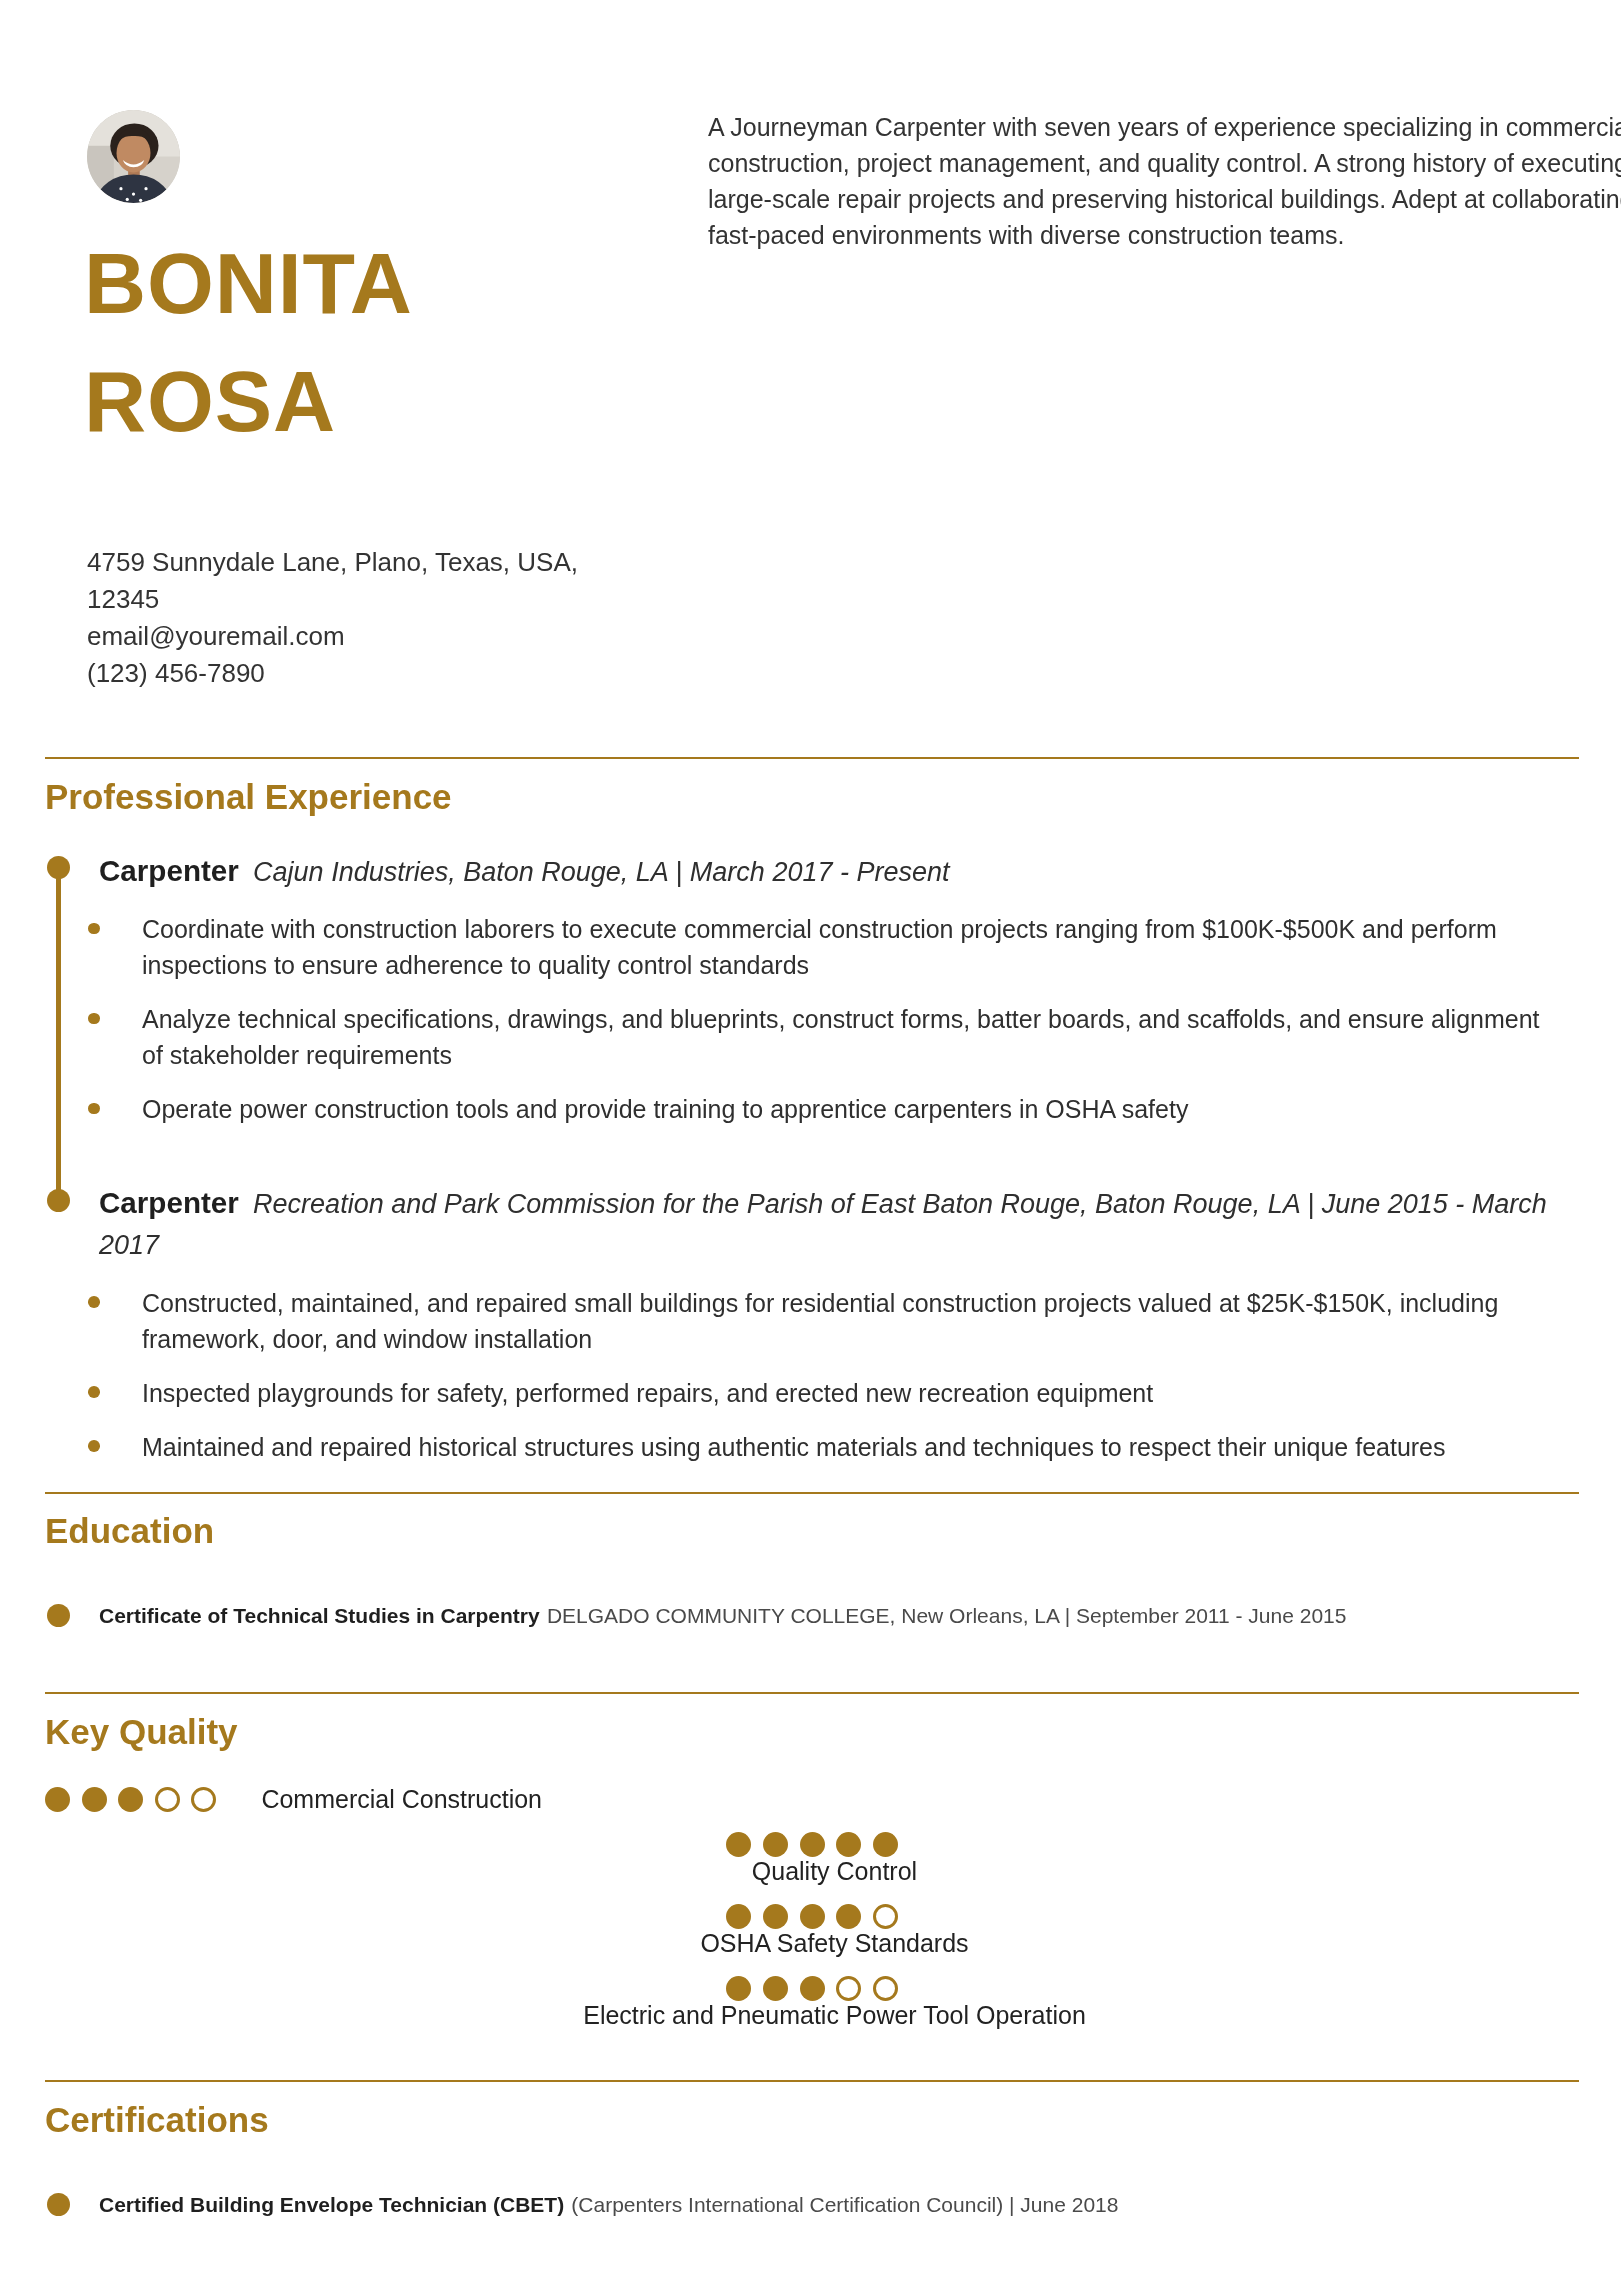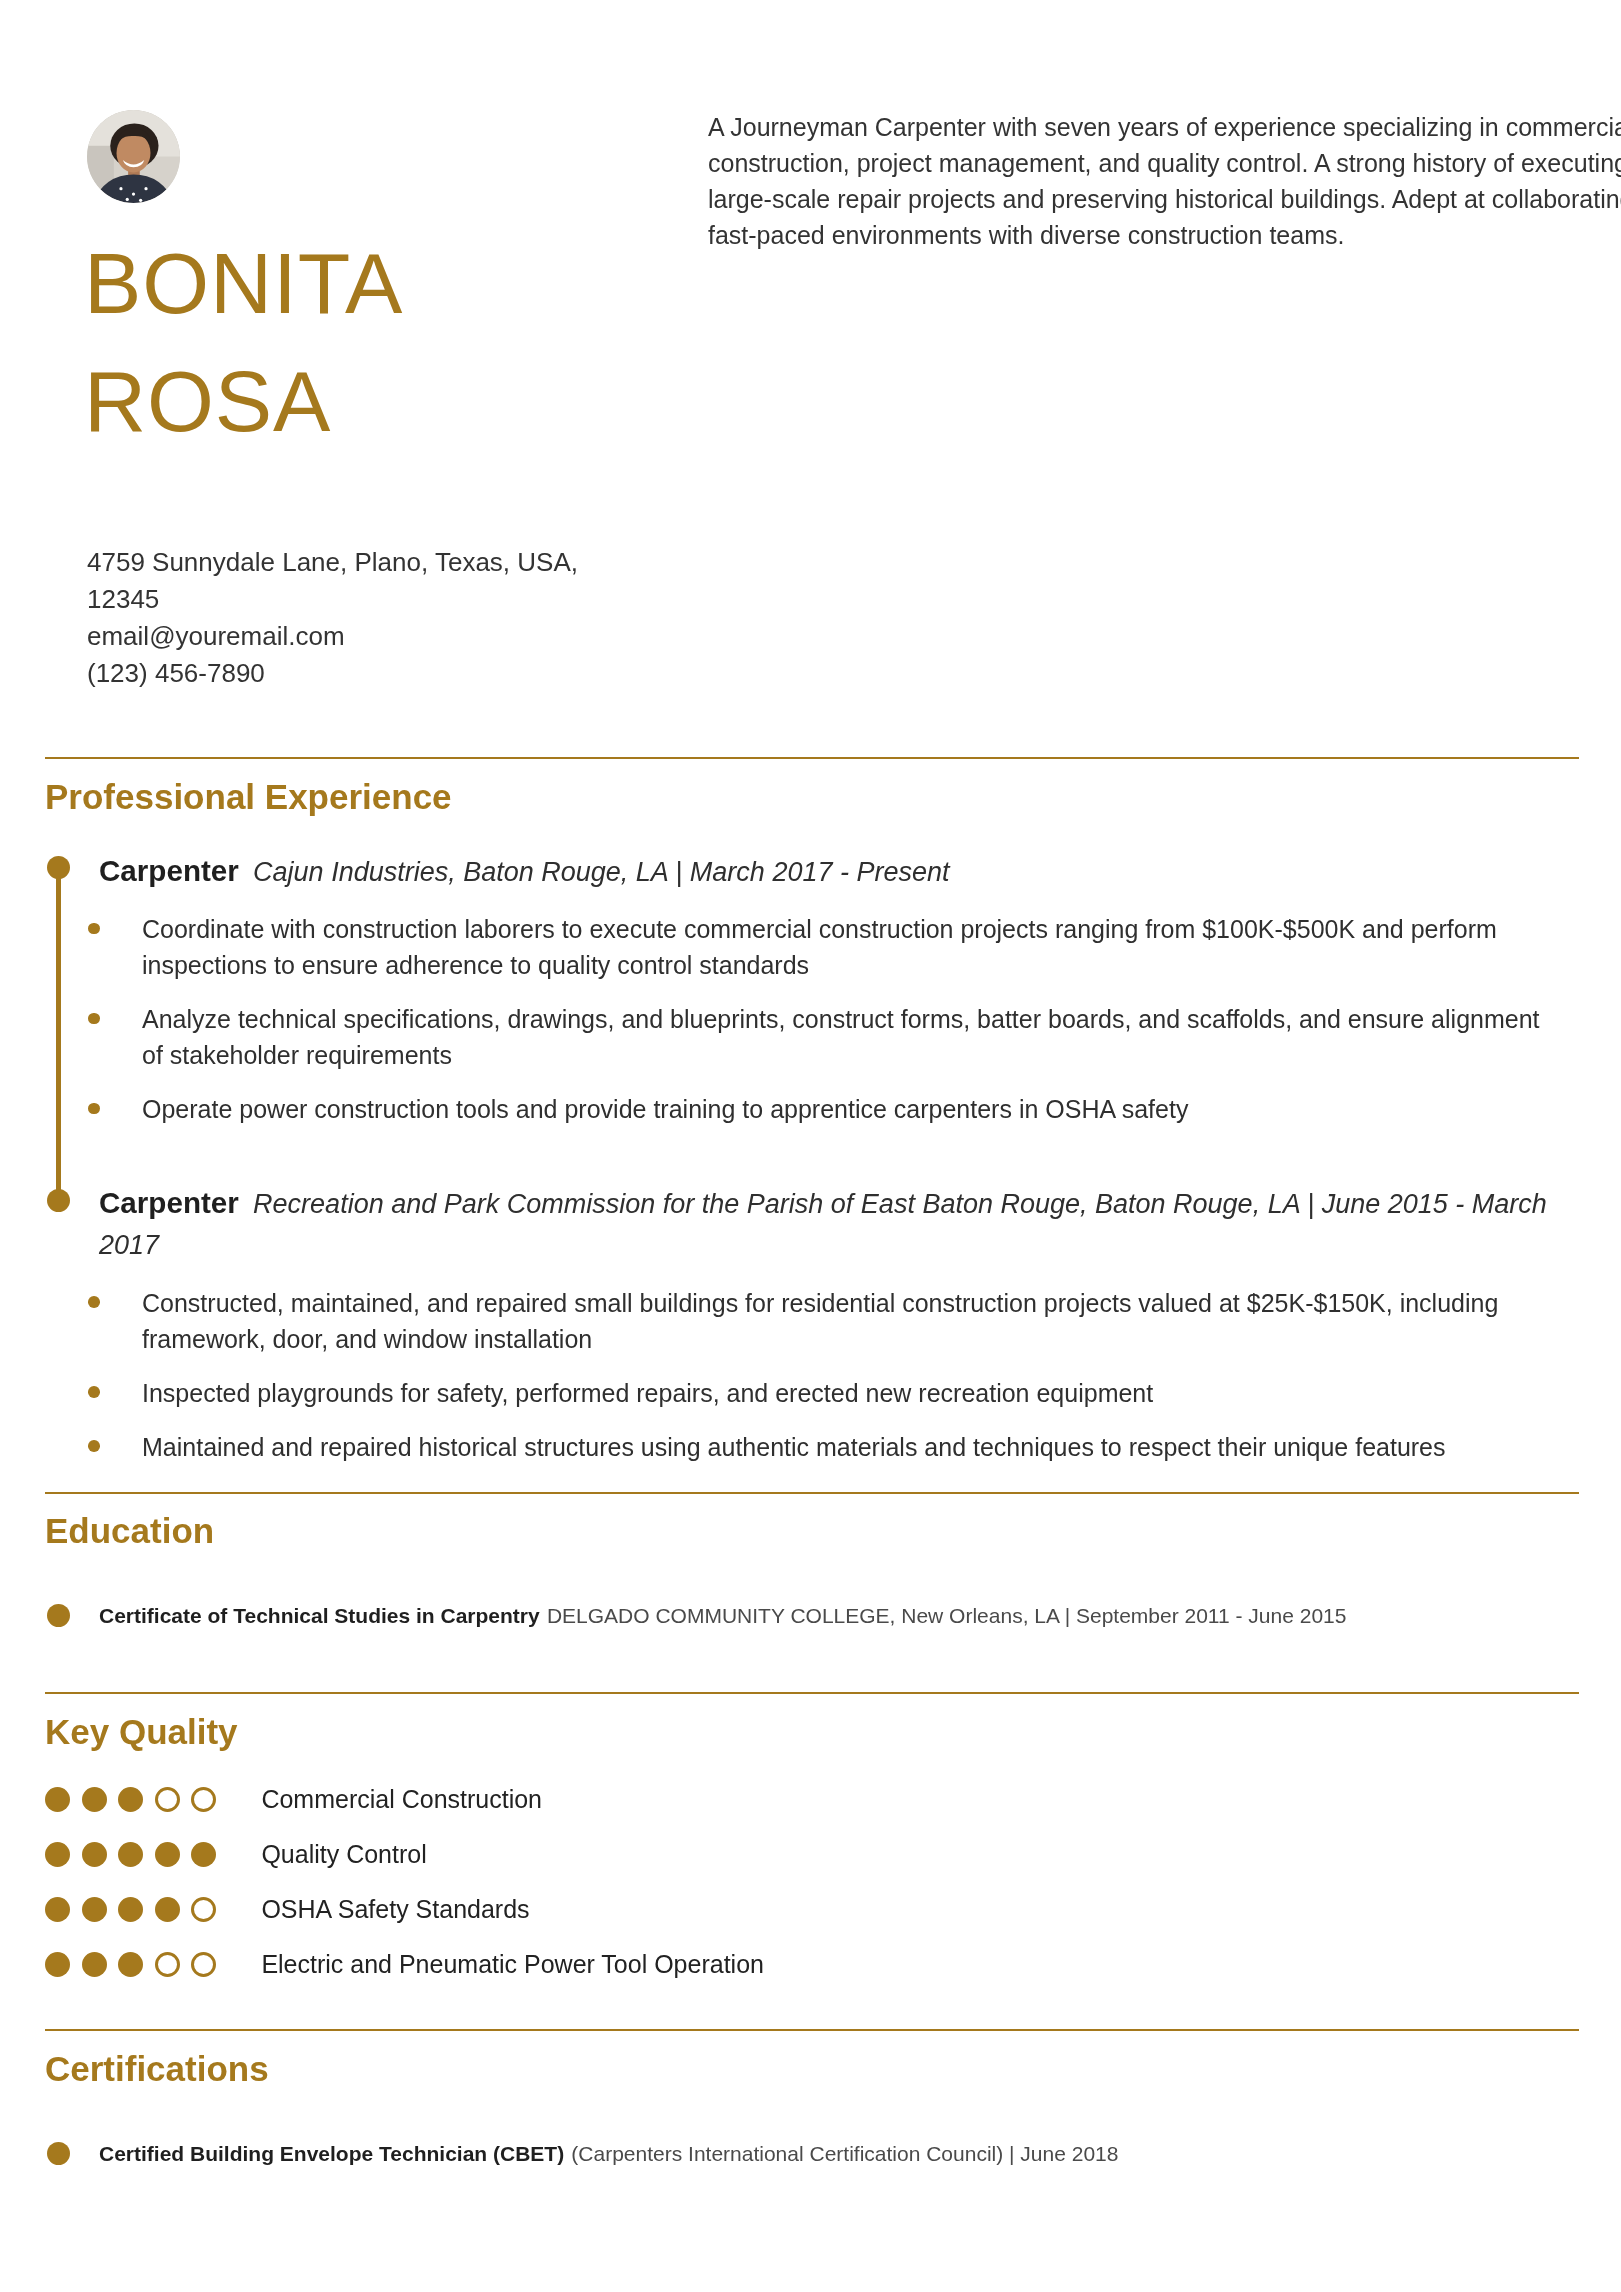--- a/index.html
+++ b/index.html
@@ -16,21 +16,21 @@
   
   .header { position:relative; height:757px; }
   .avatar {
     position:absolute; left:42px; top:110px;
     width:93px; height:93px; border-radius:50%; overflow:hidden;
     background:#d6d2cb;
   }
   .avatar svg { display:block; width:93px; height:93px; }
   .name {
     position:absolute; left:39px; top:224px;
-    font-size:86px; font-weight:normal; line-height:118px;
+    font-size:86px; font-weight:bold; line-height:118px;
     letter-spacing:0.9px; color:#a5791d;
   }
   .name span { display:block; }
   .job-title {
     position:absolute; left:42px; top:459px;
     font-size:41px; color:#2f2f2f;
   }
   .contact {
     position:absolute; left:42px; top:544px;
     font-size:26px; line-height:37px; color:#333333;
@@ -81,21 +81,21 @@
     position:relative; padding-left:54px; margin-top:41px;
     font-size:21px; line-height:39px; max-width:1505px;
   }
   .entry .big-dot { top:8px; }
   .entry .t { font-weight:bold; color:#1f1f1f; }
   .entry .m { color:#4a4a4a; margin-left:7.2px; }
 
   
   .skills { margin-top:29.6px; }
   .skill-row { display:flex; align-items:center; }
-  .skill-row + .skill-row { margin-top:26px; }
+  .skill-row + .skill-row { margin-top:18px;flex-direction:column; }
   .dots { display:flex; gap:11.6px; }
   .dot { width:25px; height:25px; border-radius:50%; }
   .dot.filled { background:#a5791d; }
   .dot.empty  { border:3.6px solid #a5791d; background:transparent; }
   .skill-label { margin-left:45px; font-size:25px; color:#222222; }
 </style>
 </head>
 <body>
 
 <div class="page">

